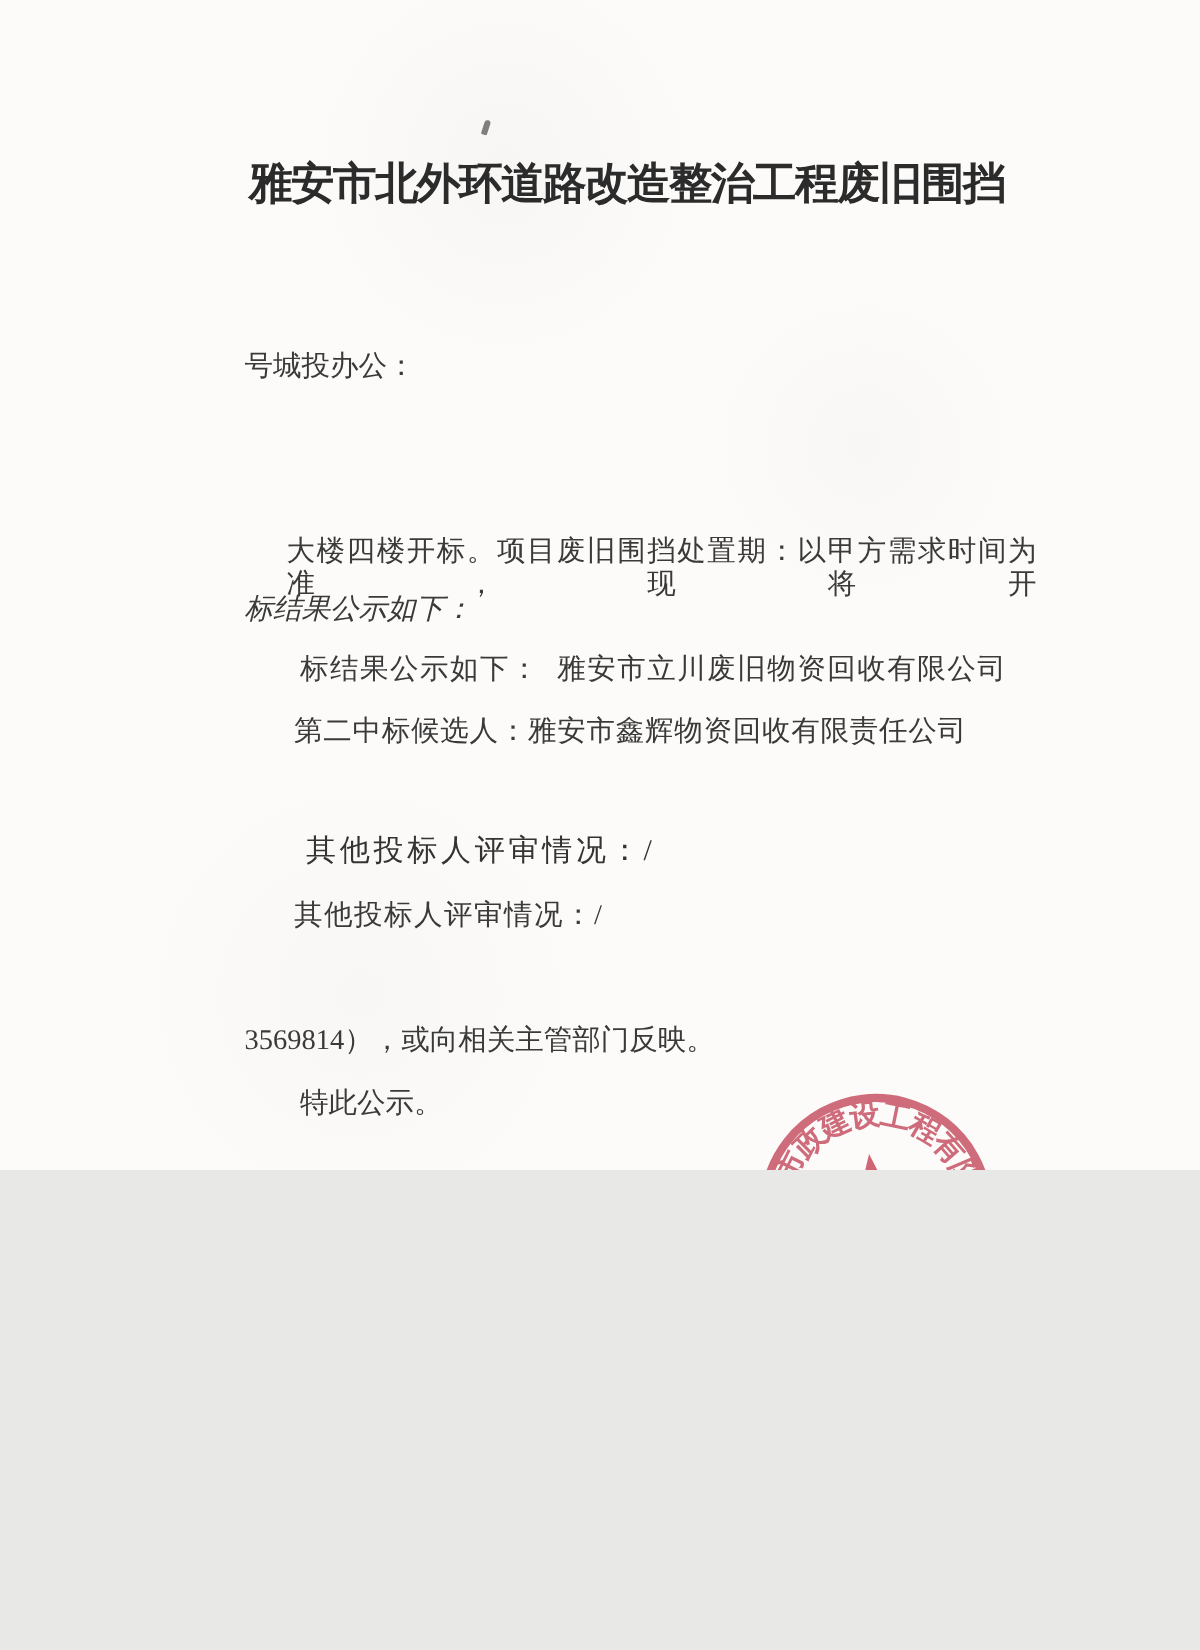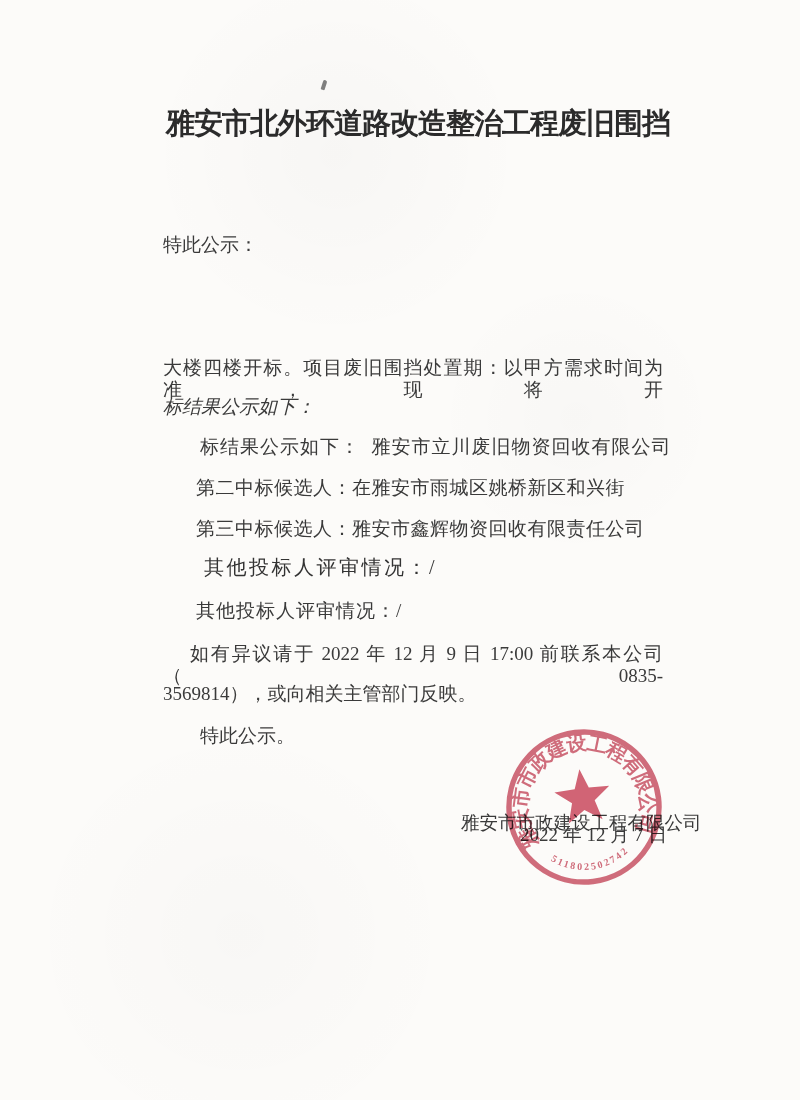--- a/index.html
+++ b/index.html
@@ -1,18 +1,18 @@
 <!DOCTYPE html>
 <html><head>
 <meta charset="utf-8">
 <style>
   html,body{margin:0;padding:0;background:#e8e8e6;}
   .page{
     position:relative;
-    width:800px;height:1100px;
+    width:800px;height:780px;
     margin:0 auto;
     background:#fcfbf9;
     background-image:
       radial-gradient(circle at 42% 14%, rgba(0,0,0,0.018), rgba(0,0,0,0) 18%),
       radial-gradient(circle at 72% 38%, rgba(0,0,0,0.015), rgba(0,0,0,0) 16%),
       radial-gradient(circle at 30% 85%, rgba(0,0,0,0.015), rgba(0,0,0,0) 20%);
     overflow:hidden;
     font-family:"Liberation Serif","DejaVu Serif",serif;
     color:#3a3a3a;
   }
@@ -57,33 +57,31 @@
 <body>
 
 <div class="page">
 
   <div class="speck"></div>
 
   <div class="title-wrap">
     <span class="title-line">雅安市北外环道路改造整治工程废旧围挡</span>
   </div>
 
-  <div class="line" style="top:234px;left:163px;">特此公示：</div>
+  <div class="line" style="top:234px;left:163px;">号城投办公：</div>
 
-  <div class="line just" style="top:357px;">大楼四楼开标。项目废旧围挡处置期：以甲方需求时间为准，现将开</div>
+  <div class="line just" style="top:357px;margin-left:28px;">大楼四楼开标。项目废旧围挡处置期：以甲方需求时间为准，现将开</div>
   <div class="line" style="top:396px;left:163px;font-style:italic;">标结果公示如下：</div>
 
   <div class="line pre" style="top:436px;left:200px;letter-spacing:1px;">标结果公示如下：  雅安市立川废旧物资回收有限公司</div>
-  <div class="line pre" style="top:477px;left:196px;letter-spacing:0.5px;">第二中标候选人：在雅安市雨城区姚桥新区和兴街</div>
-  <div class="line pre" style="top:518px;left:196px;letter-spacing:0.5px;">第三中标候选人：雅安市鑫辉物资回收有限责任公司</div>
+  <div class="line pre" style="top:477px;left:196px;letter-spacing:0.5px;">第二中标候选人：雅安市鑫辉物资回收有限责任公司</div>
 
   <div class="line pre other-big" style="top:556px;left:204px;">其他投标人评审情况：/</div>
   <div class="line pre" style="top:600px;left:196px;letter-spacing:1px;">其他投标人评审情况：/</div>
 
-  <div class="line just indent" style="top:643px;">如有异议请于 2022 年 12 月 9 日 17:00 前联系本公司（0835-</div>
   <div class="line" style="top:683px;left:163px;">3569814），或向相关主管部门反映。</div>
 
   <div class="line" style="top:725px;left:200px;">特此公示。</div>
 
   <div class="sig" style="top:810px;left:461px;">雅安市市政建设工程有限公司</div>
   <div class="sig" style="top:822px;left:499px;font-size:19px;margin-left:21px;">2022 年 12 月 7 日</div>
 
   <svg class="seal" viewBox="0 0 176 176" aria-hidden="true">
     <circle cx="88" cy="88" r="75" fill="none" stroke="#cc5a6c" stroke-width="5.5"></circle>
     <polygon fill="#ce5065" points="88,50 95.1,69.3 115.6,70 99.4,82.7 105,102.5 88,91 71,102.5 76.6,82.7 60.4,70 80.9,69.3">

